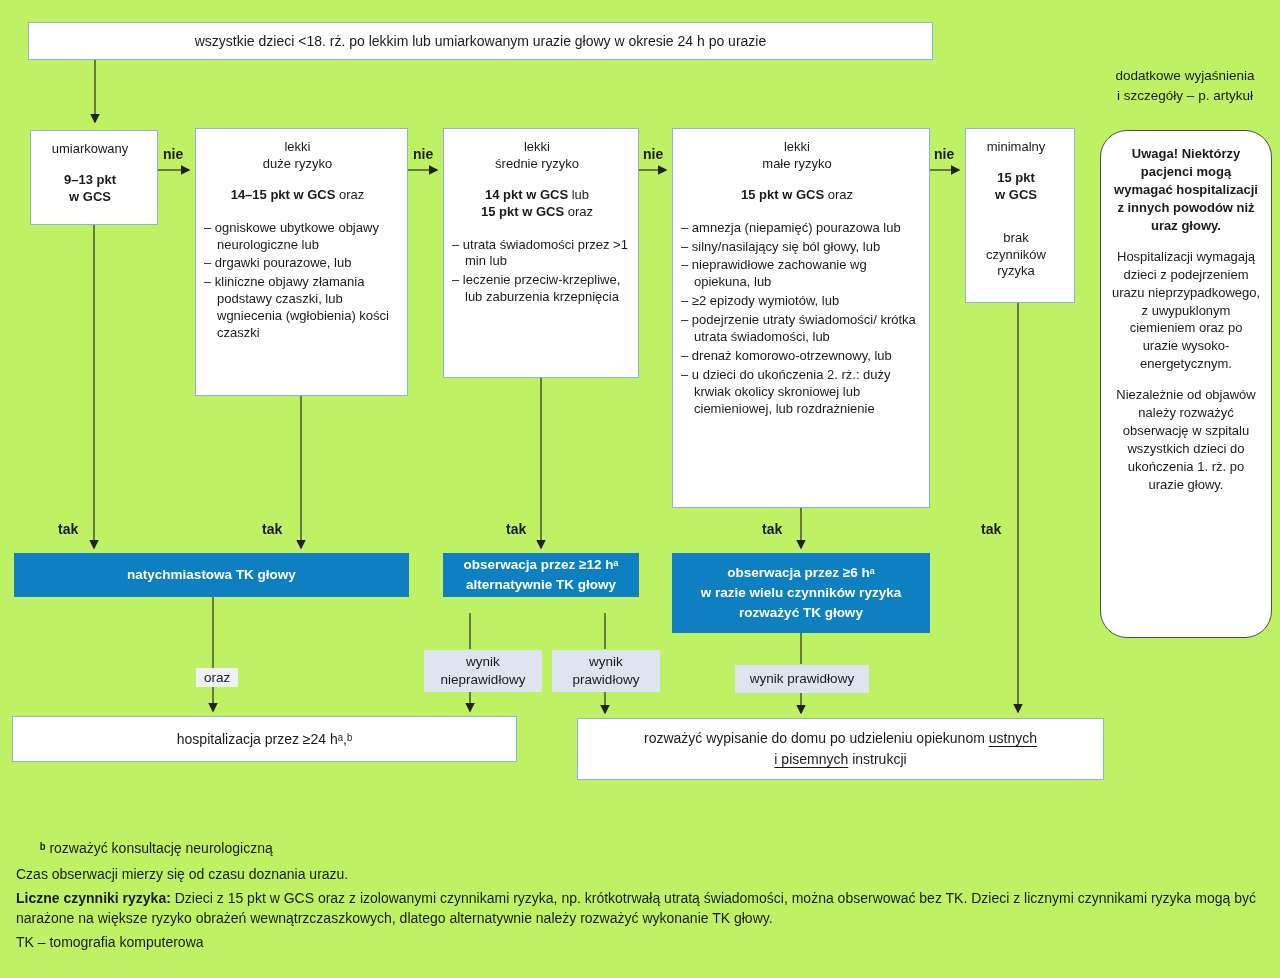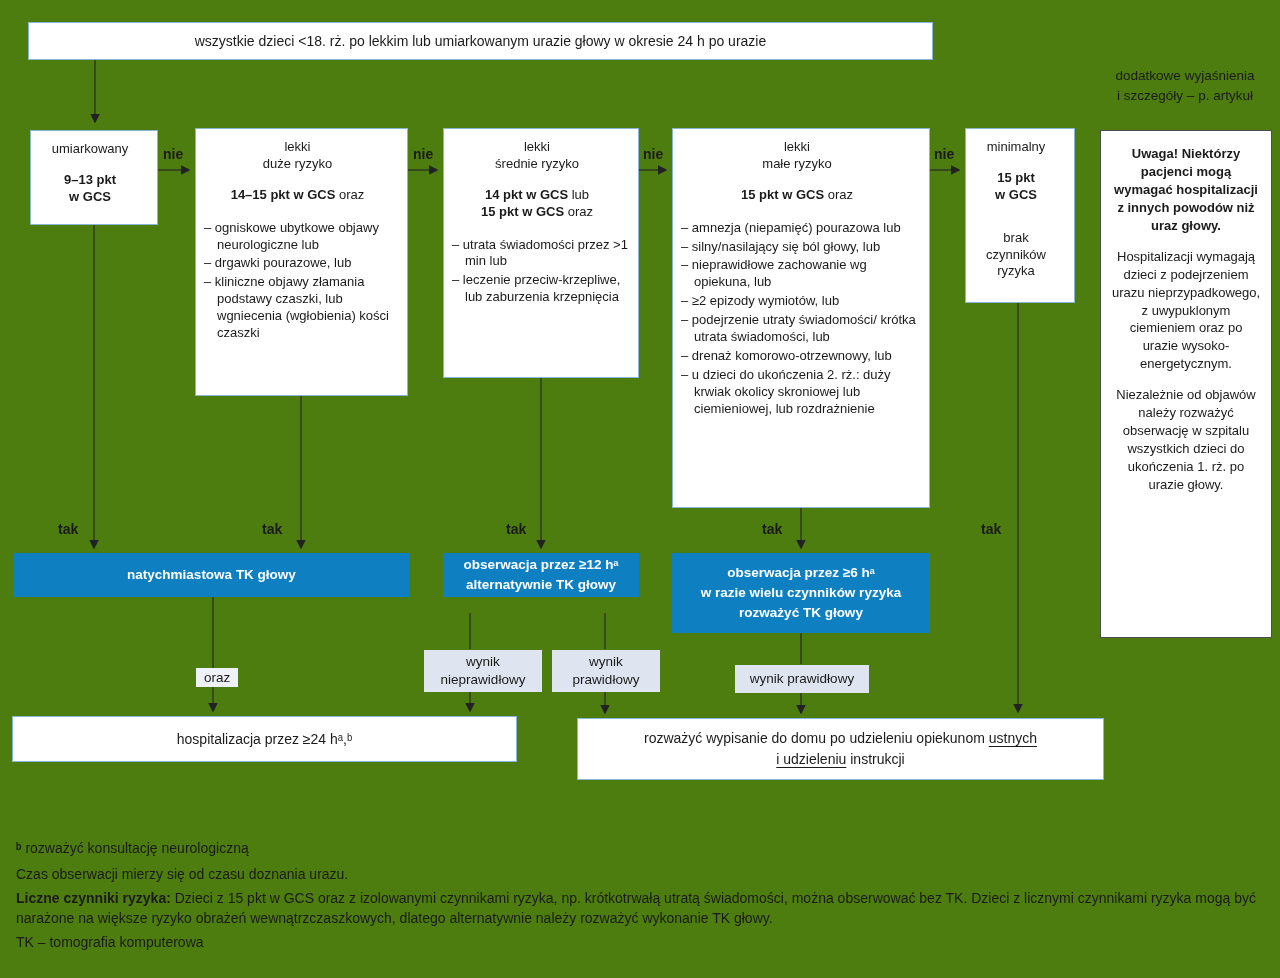--- a/index.html
+++ b/index.html
@@ -1,17 +1,17 @@
 <!DOCTYPE html>
 <html lang="pl"><head>
 <meta charset="utf-8">
 <style>
   html,body{margin:0;padding:0;}
   body{font-family:"Liberation Sans","DejaVu Sans",sans-serif;background:#e7ebf6;}
-  .canvas{position:relative;width:1280px;height:978px;background:#4d7c0f;overflow:hidden;color:#1b1b1b;}
+  .canvas{position:relative;width:1280px;height:978px;background:#bef264;overflow:hidden;color:#1b1b1b;}
   .connectors{position:absolute;left:0;top:0;pointer-events:none;}
   .wbox{position:absolute;background:#ffffff;border:1.5px solid #8ab5d4;box-sizing:border-box;}
   .center{display:flex;align-items:center;justify-content:center;text-align:center;}
   .sev{font-size:13px;line-height:1.3;text-align:center;padding:10px 8px 8px 0;}
   .sev .title{white-space:pre-line;margin-bottom:14px;}
   .sev .gcs{font-weight:bold;white-space:pre-line;margin-bottom:26px;}
   .sev .gcsline b{font-weight:bold;}
   .sev .gcsblock{margin-bottom:14px;}
   .sev .extra{white-space:pre-line;margin-top:22px;}
   .criteria{list-style:none;margin:16px 0 0 0;padding:0 2px 0 8px;text-align:left;}
@@ -117,21 +117,21 @@
 
   <div class="wbox sev" style="left:965px;top:128px;width:110px;height:175px;">
     <div class="title">minimalny</div>
     <div class="gcs" style="white-space: pre-line;">15 pkt
 w GCS</div>
     <div class="extra" style="white-space: pre-line;">brak
 czynników
 ryzyka</div>
   </div>
 
-  <div class="sidebar" style="left:1100px;top:130px;width:172px;height:508px;">
+  <div class="sidebar" style="left:1100px;top:130px;width:172px;height:508px;border-radius:27px;">
     <div class="p b">Uwaga! Niektórzy pacjenci mogą wymagać hospitalizacji z innych powodów niż uraz głowy.</div>
     <div class="p">Hospitalizacji wymagają dzieci z podejrzeniem urazu nieprzypadkowego, z uwypuklonym ciemieniem oraz po urazie wysoko-energetycznym.</div>
     <div class="p">Niezależnie od objawów należy rozważyć obserwację w szpitalu wszystkich dzieci do ukończenia 1. rż. po urazie głowy.</div>
   </div>
 
   <span class="edge-label" style="left:163px;top:146px;">nie</span>
   <span class="edge-label" style="left:413px;top:146px;">nie</span>
   <span class="edge-label" style="left:643px;top:146px;">nie</span>
   <span class="edge-label" style="left:934px;top:146px;">nie</span>
 
@@ -157,23 +157,23 @@
   <div class="chip center" style="left:735px;top:665px;width:134px;height:28px;">wynik prawidłowy</div>
 
   <div class="wbox center outcome" style="left:12px;top:716px;width:505px;height:46px;">
     <span>hospitalizacja przez ≥24 hᵃ,ᵇ</span>
   </div>
 
   <div class="wbox center outcome" style="left:577px;top:718px;width:527px;height:62px;">
     <span>
       <span>rozważyć wypisanie do domu po udzieleniu opiekunom</span>
       <u>ustnych</u><br>
-      <u>i udzieleniu</u>
+      <u>i pisemnych</u>
       <span>instrukcji</span>
     </span>
   </div>
 
-  <div class="fn" style="top:838px;"><span class="b">ᵇ</span> <span>rozważyć konsultację neurologiczną</span></div>
+  <div class="fn" style="top:838px;margin-left:24px;"><span class="b">ᵇ</span> <span>rozważyć konsultację neurologiczną</span></div>
   <div class="fn" style="top:864px;">Czas obserwacji mierzy się od czasu doznania urazu.</div>
   <div class="fn" style="top:888px;width:1248px;"><span class="b">Liczne czynniki ryzyka:</span><span> Dzieci z 15 pkt w GCS oraz z izolowanymi czynnikami ryzyka, np. krótkotrwałą utratą świadomości, można obserwować bez TK. Dzieci z licznymi czynnikami ryzyka mogą być narażone na większe ryzyko obrażeń wewnątrzczaszkowych, dlatego alternatywnie należy rozważyć wykonanie TK głowy.</span></div>
   <div class="fn" style="top:932px;">TK – tomografia komputerowa</div>
 
 </div>
 
 </body></html>

